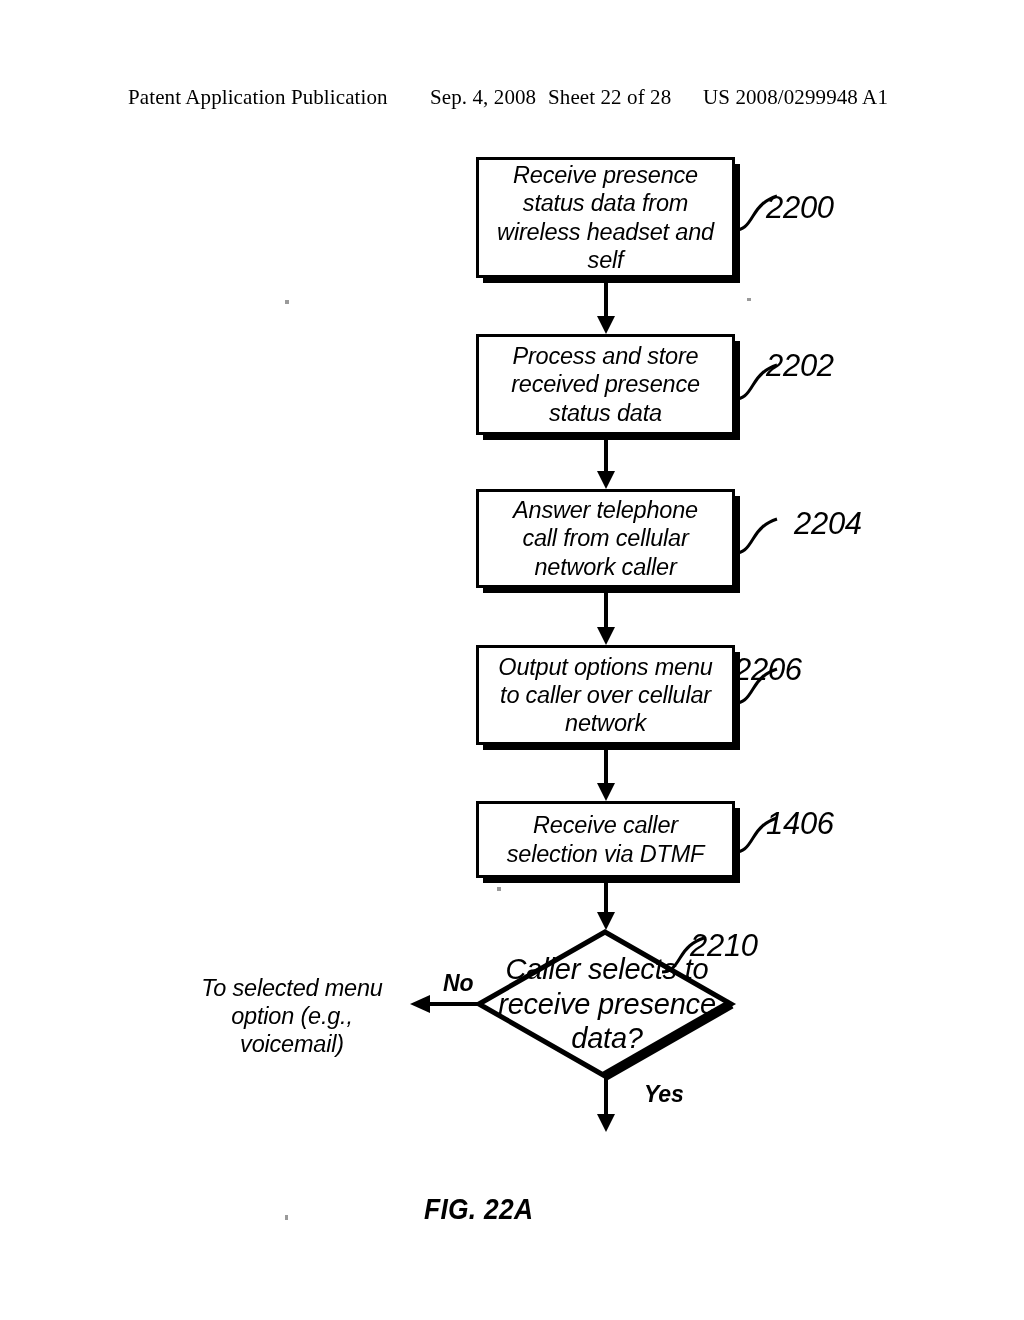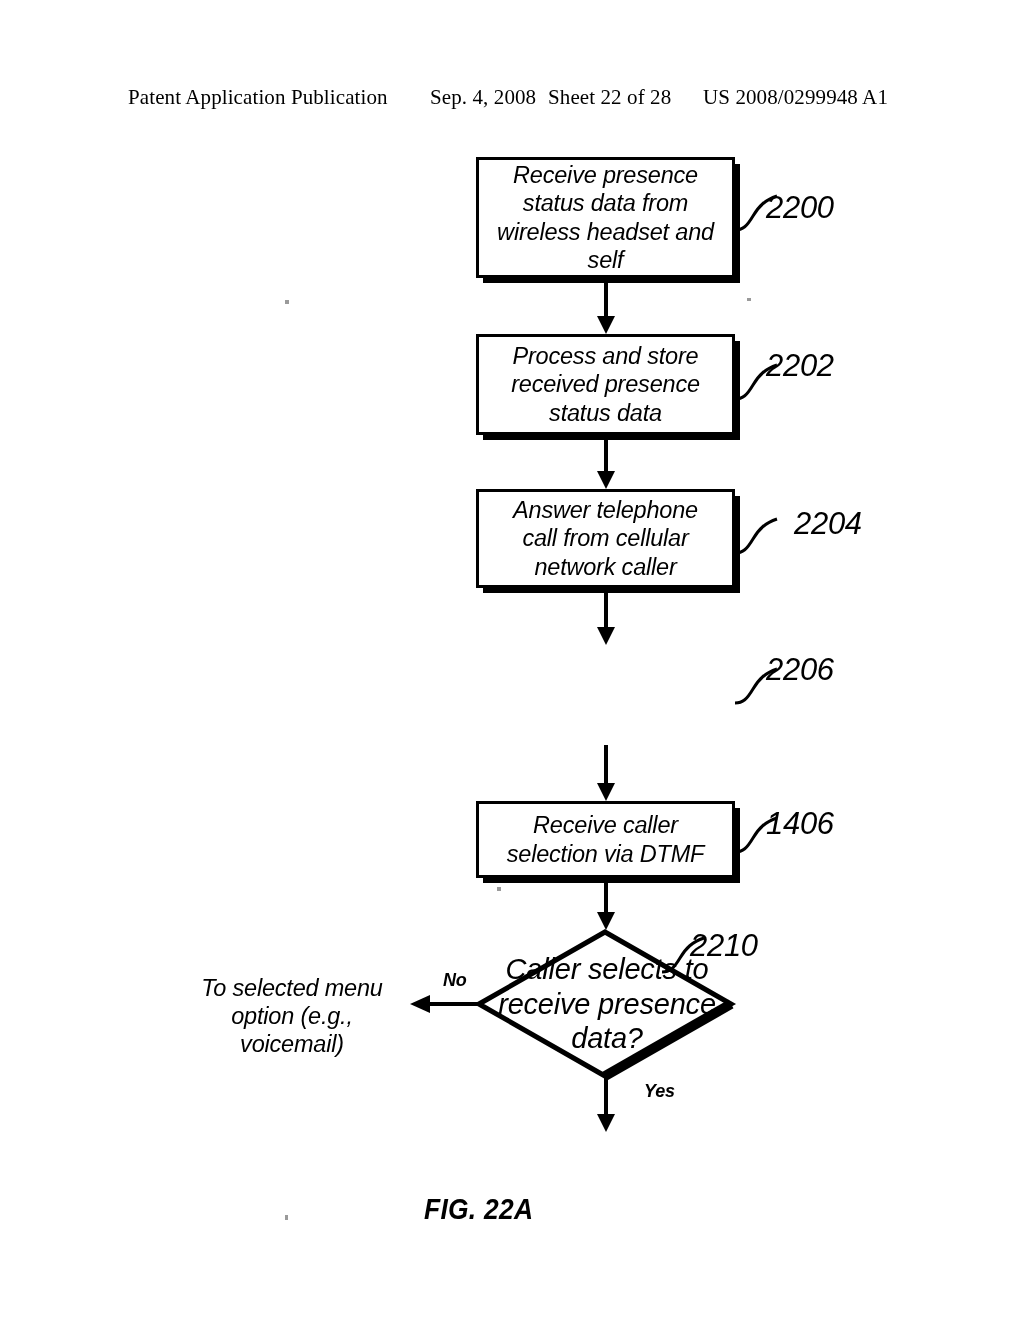--- a/index.html
+++ b/index.html
@@ -114,21 +114,21 @@
     line-height: 1.2;
     letter-spacing: -0.2px;
     white-space: pre-line;
     text-align: center;
   }
   .label-bold {
     position: absolute;
     font-family: "Liberation Sans", sans-serif;
     font-style: italic;
     font-weight: bold;
-    font-size: 18px;
+    font-size: 23px;
     letter-spacing: -0.2px;
     white-space: nowrap;
   }
   .underline-num { text-decoration: underline; text-underline-offset: 2px; }
 
   
   .fig-caption {
     position: absolute;
     left: 424px;
     top: 1192px;
@@ -206,24 +206,29 @@
   <svg class="leader" style="left:733px; top:513px;" width="46" height="42" viewBox="0 0 46 42">
     <path d="M2 40 C 10 40, 14 36, 20 26 C 26 16, 32 10, 44 6" fill="none" stroke="#000" stroke-width="3"></path>
   </svg>
   <span class="ref" style="left:766px; top:506px;margin-left:28px;">2204</span>
 
   <svg class="conn" style="left:594px; top:588px;" width="24" height="59" viewBox="0 0 24 59">
     <line x1="12" y1="0" x2="12" y2="45" stroke="#000" stroke-width="4"></line>
     <polygon points="12,57 3,39 21,39" fill="#000"></polygon>
   </svg>
 
+  <div class="node" style="left:476px; top:645px; width:259px; height:100px;">
+    <span class="node-text">Output options menu
+to caller over cellular
+network</span>
+  </div>
   <svg class="leader" style="left:733px; top:663px;" width="46" height="42" viewBox="0 0 46 42">
     <path d="M2 40 C 10 40, 14 36, 20 26 C 26 16, 32 10, 44 6" fill="none" stroke="#000" stroke-width="3"></path>
   </svg>
-  <span class="ref" style="left:766px; top:652px;">2206</span>
+  <span class="ref" style="left:734px; top:652px;">2206</span>
 
   <svg class="conn" style="left:594px; top:745px;" width="24" height="58" viewBox="0 0 24 58">
     <line x1="12" y1="0" x2="12" y2="44" stroke="#000" stroke-width="4"></line>
     <polygon points="12,56 3,38 21,38" fill="#000"></polygon>
   </svg>
 
   <div class="node" style="left:476px; top:801px; width:259px; height:77px;">
     <span class="node-text">Receive caller
 selection via DTMF</span>
   </div>

